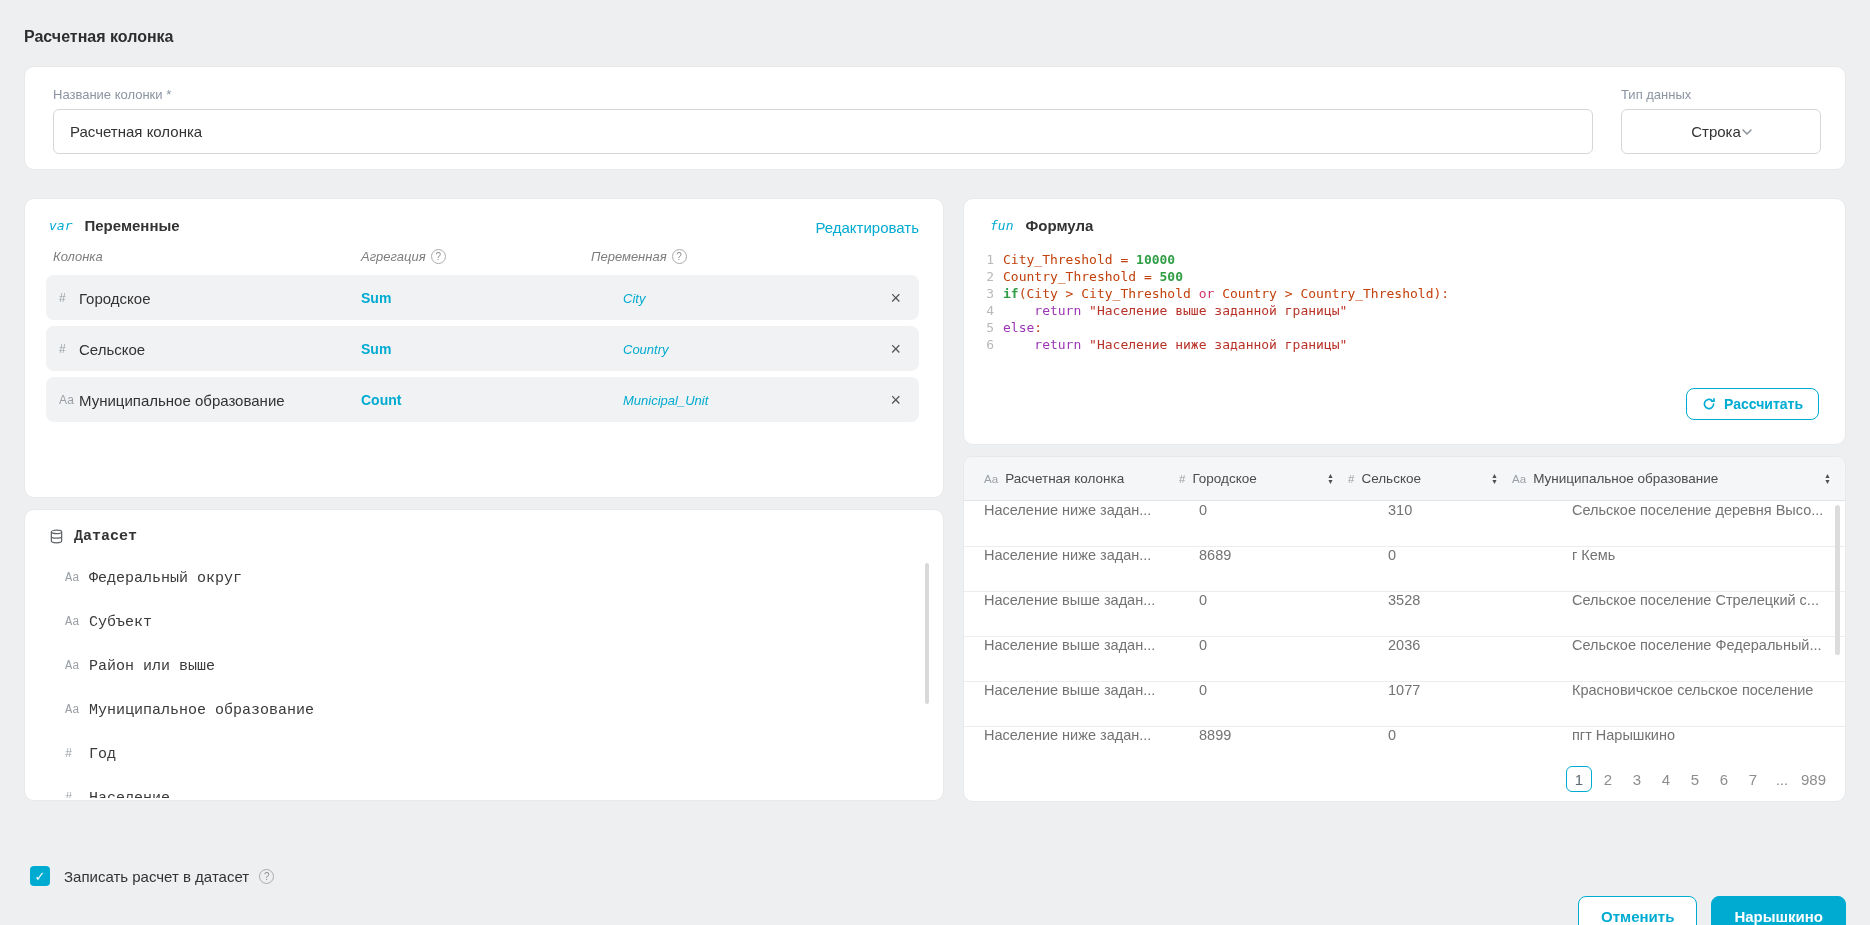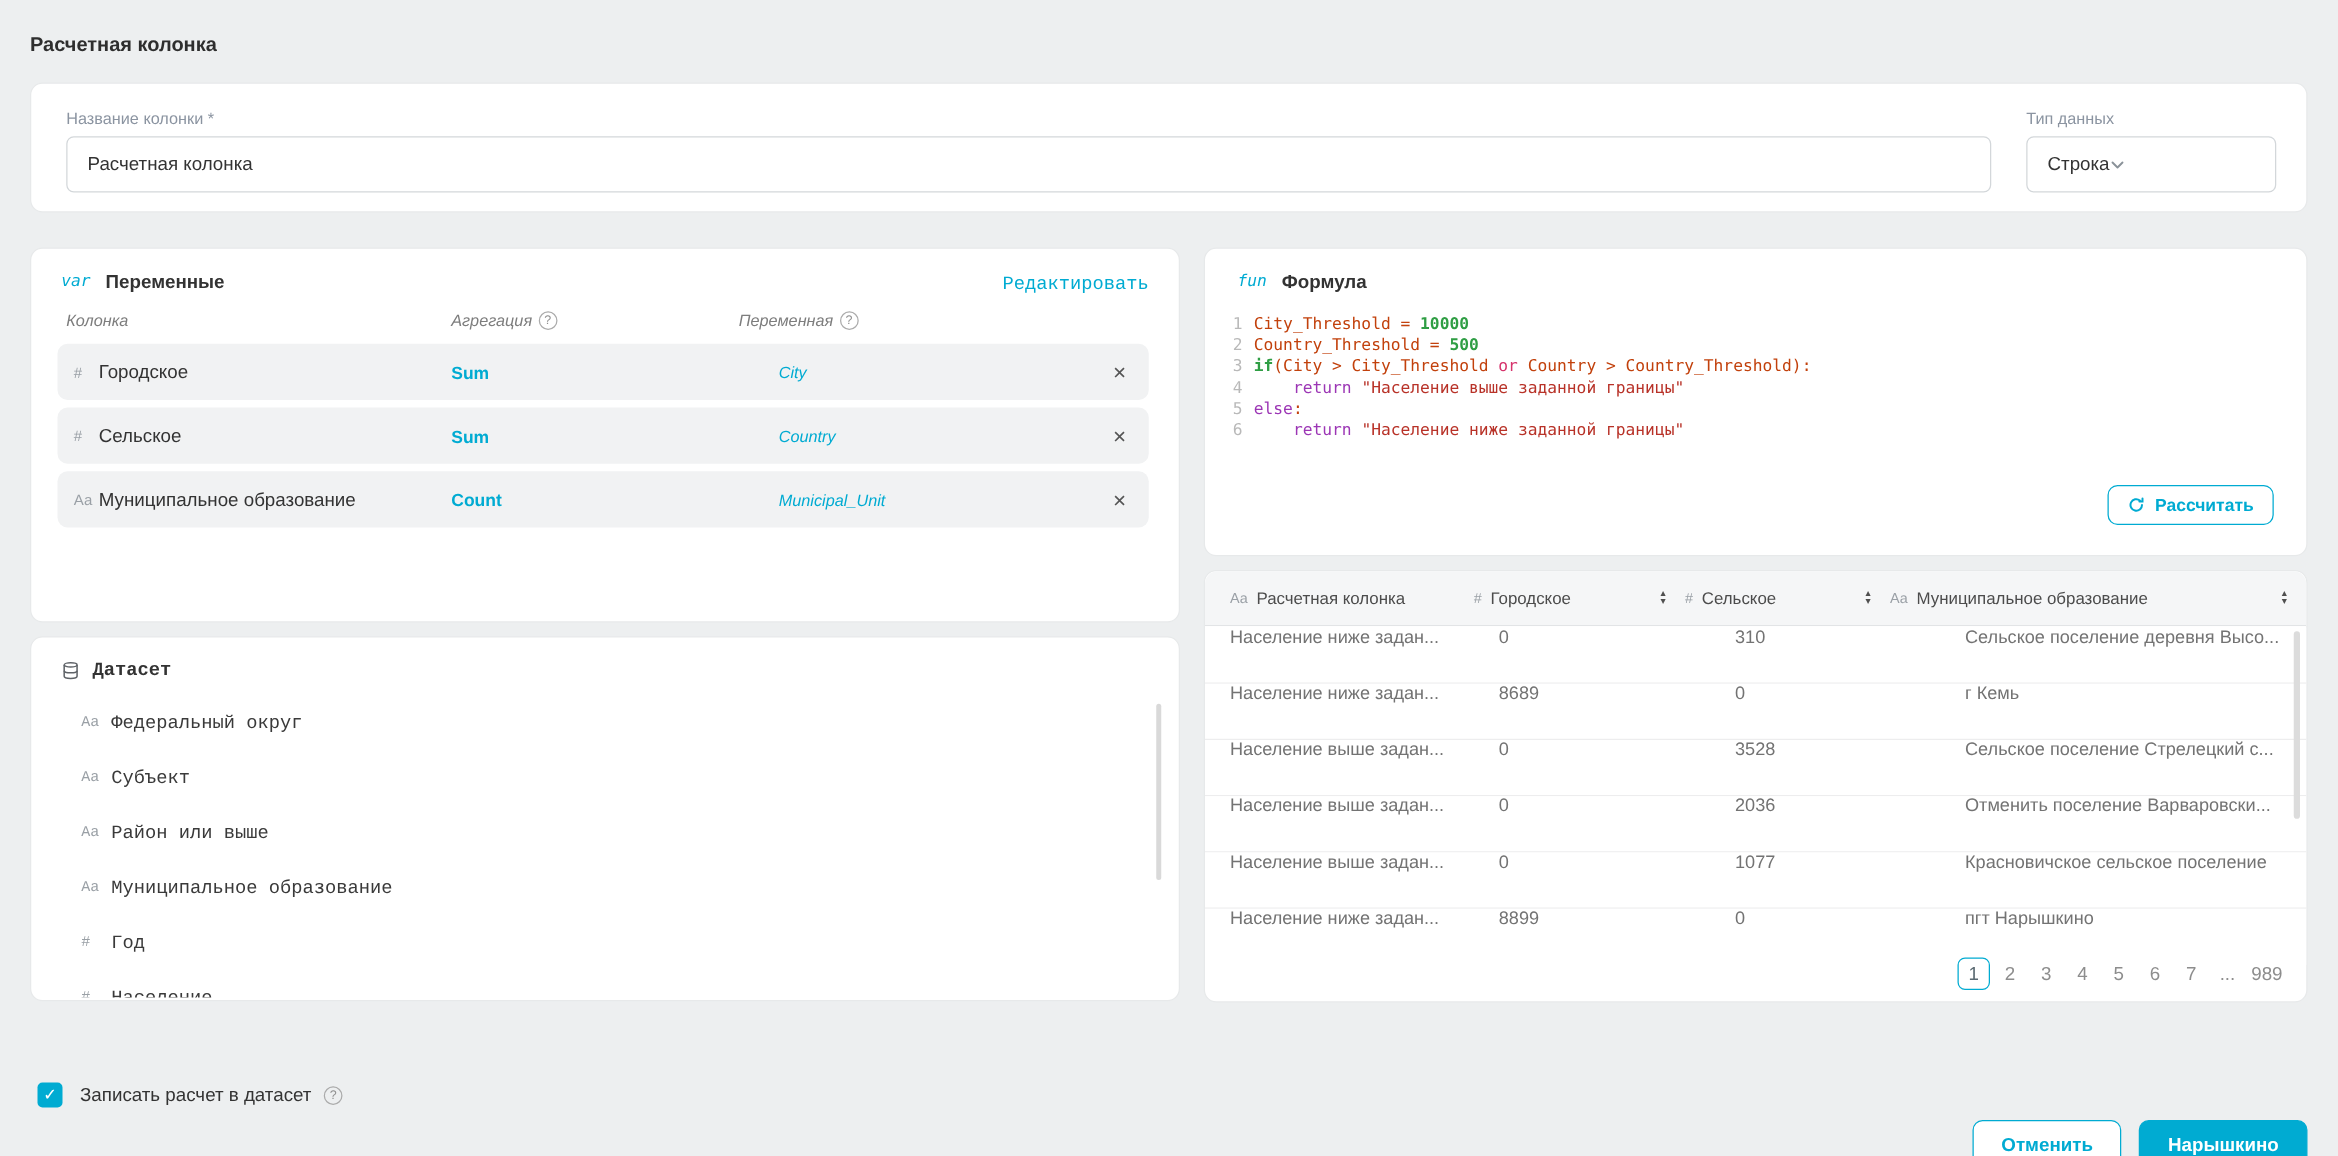--- a/index.html
+++ b/index.html
@@ -10,31 +10,31 @@
   .page-title { position:absolute; left:24px; top:28px; font-size:16px; font-weight:700; color:#2e2e2e; }
 
   .card { position:absolute; background:#fff; border:1px solid #e7e9ea; border-radius:10px; }
 
   
   #card-name { left:24px; top:66px; width:1822px; height:104px; }
   .field-label { font-size:13px; color:#8b94a1; }
   #name-label { position:absolute; left:28px; top:20px; }
   #name-input { position:absolute; left:28px; top:42px; width:1540px; height:45px; border:1px solid #d3d7da; border-radius:6px; padding:0 16px; font-size:15px; color:#333; font-family:inherit; outline:none; background:#fff; }
   #type-label { position:absolute; left:1596px; top:20px; }
-  #type-select { position:absolute; left:1596px; top:42px; width:200px; height:45px; border:1px solid #d3d7da; border-radius:6px; display:flex; align-items:center; justify-content:flex-start; padding:0 14px 0 16px; font-size:15px; color:#333; cursor:pointer; background:#fff; }
+  #type-select { position:absolute; left:1596px; top:42px; width:200px; height:45px; border:1px solid #d3d7da; border-radius:6px; display:flex; align-items:center; justify-content:center; padding:0 14px 0 16px; font-size:15px; color:#333; cursor:pointer; background:#fff; }
 
   
   .tag { font-family:"DejaVu Sans Mono",monospace; font-style:italic; font-size:13px; color:var(--accent); }
   .panel-title { font-size:15px; font-weight:700; color:#333; }
   .panel-head { position:absolute; top:18px; left:24px; display:flex; align-items:center; gap:12px; }
   .help-icon { display:inline-flex; width:15px; height:15px; border:1px solid #ababab; border-radius:50%; align-items:center; justify-content:center; font-size:10px; color:#8f8f8f; font-style:normal; margin-left:5px; flex:none; }
 
   
   #card-variables { left:24px; top:198px; width:920px; height:300px; }
-  .edit-link { position:absolute; top:20px; right:24px; font-size:15px; color:var(--accent); cursor:pointer; text-decoration:none;font-family:Liberation Mono, monospace; }
+  .edit-link { position:absolute; top:20px; right:24px; font-size:15px; color:var(--accent); cursor:pointer; text-decoration:none; }
   .var-headers { position:absolute; top:50px; left:0; width:100%; height:16px; font-size:13px; font-style:italic; color:#7d7d7d; }
   .vh-col { position:absolute; left:28px; } .vh-agg { position:absolute; left:336px; display:flex; align-items:center; } .vh-var { position:absolute; left:566px; display:flex; align-items:center; }
   .var-rows { position:absolute; top:76px; left:21px; right:24px; }
   .var-row { position:relative; height:45px; background:#f1f2f3; border-radius:8px; margin-bottom:6px; }
   .vr-icon { position:absolute; left:13px; top:50%; transform:translateY(-50%); color:#9aa0a6; font-size:12px; }
   .vr-name { position:absolute; left:33px; top:50%; transform:translateY(-50%); font-size:15px; color:#333; }
   .vr-agg { position:absolute; left:315px; top:50%; transform:translateY(-50%); font-size:14px; font-weight:700; color:var(--accent); cursor:pointer; }
   .vr-var { position:absolute; left:545px; top:50%; transform:translateY(-50%); font-size:13px; font-style:italic; color:var(--accent); cursor:pointer;margin-left:32px; }
   .vr-close { position:absolute; right:18px; top:50%; transform:translateY(-50%); font-size:18px; color:#555; cursor:pointer; line-height:1; }
 
@@ -256,21 +256,21 @@
         <div class="rt-row">
           <div class="rt-cell rt-c1">Население выше задан...</div>
           <div class="rt-cell rt-c2">0</div>
           <div class="rt-cell rt-c3">3528</div>
           <div class="rt-cell rt-c4">Сельское поселение Стрелецкий с...</div>
         </div>
         <div class="rt-row">
           <div class="rt-cell rt-c1">Население выше задан...</div>
           <div class="rt-cell rt-c2">0</div>
           <div class="rt-cell rt-c3">2036</div>
-          <div class="rt-cell rt-c4">Отменить поселение Варваровски...</div>
+          <div class="rt-cell rt-c4">Сельское поселение Федеральный...</div>
         </div>
         <div class="rt-row">
           <div class="rt-cell rt-c1">Население выше задан...</div>
           <div class="rt-cell rt-c2">0</div>
           <div class="rt-cell rt-c3">1077</div>
           <div class="rt-cell rt-c4">Красновичское сельское поселение</div>
         </div>
         <div class="rt-row">
           <div class="rt-cell rt-c1">Население ниже задан...</div>
           <div class="rt-cell rt-c2">8899</div>

